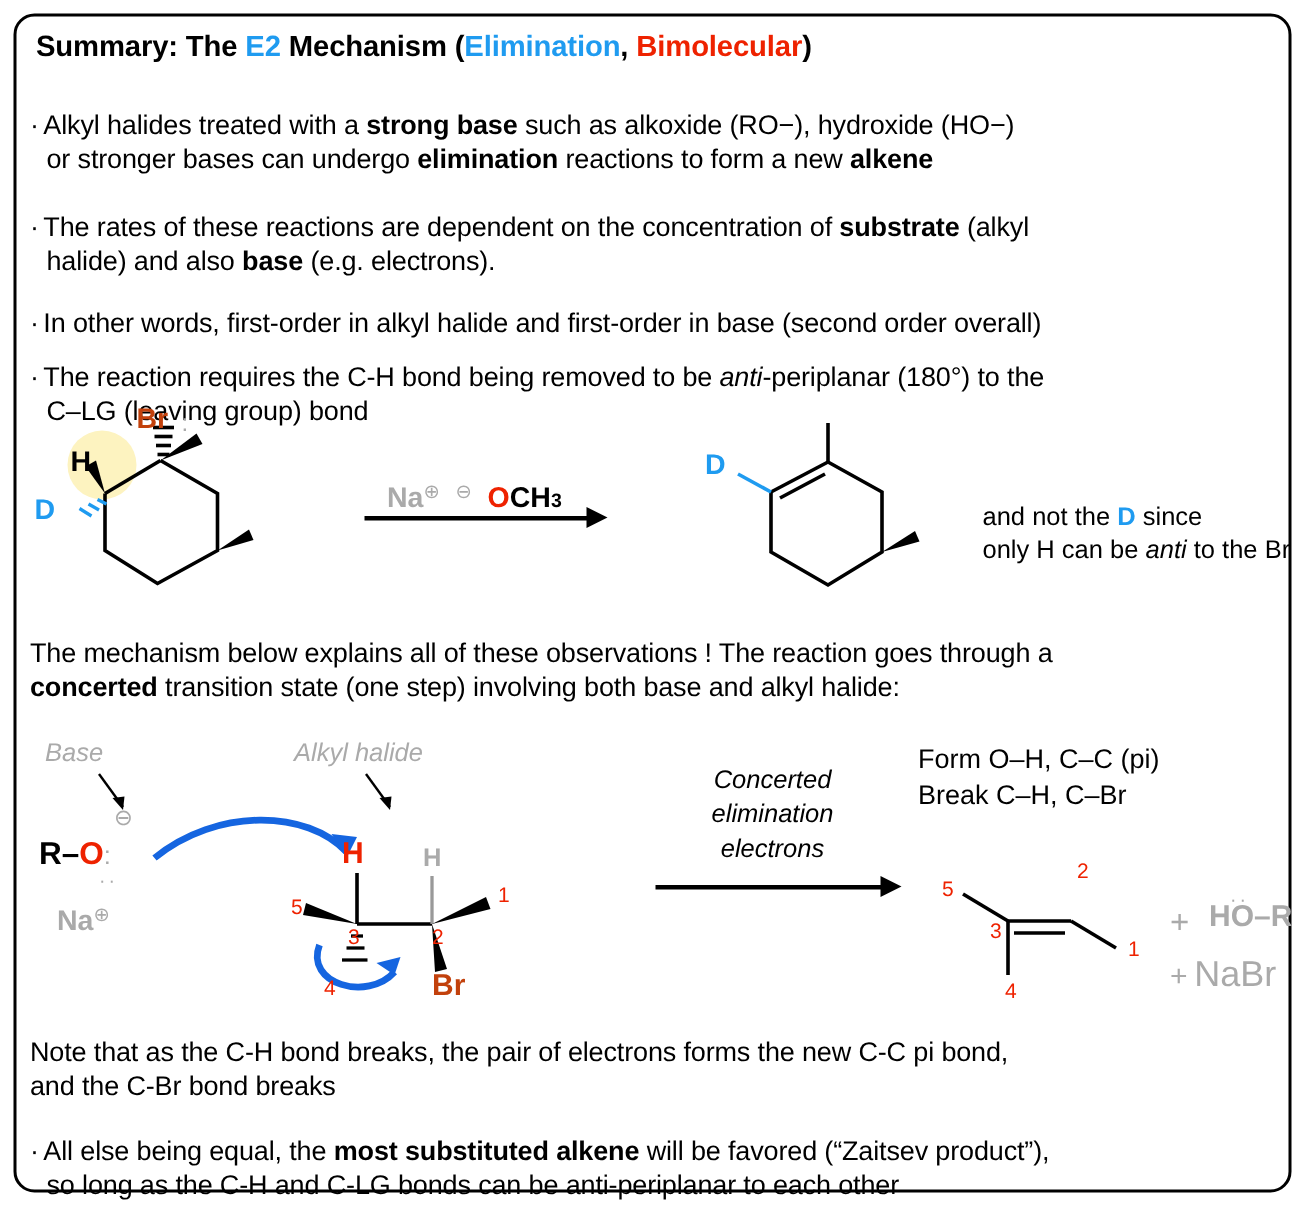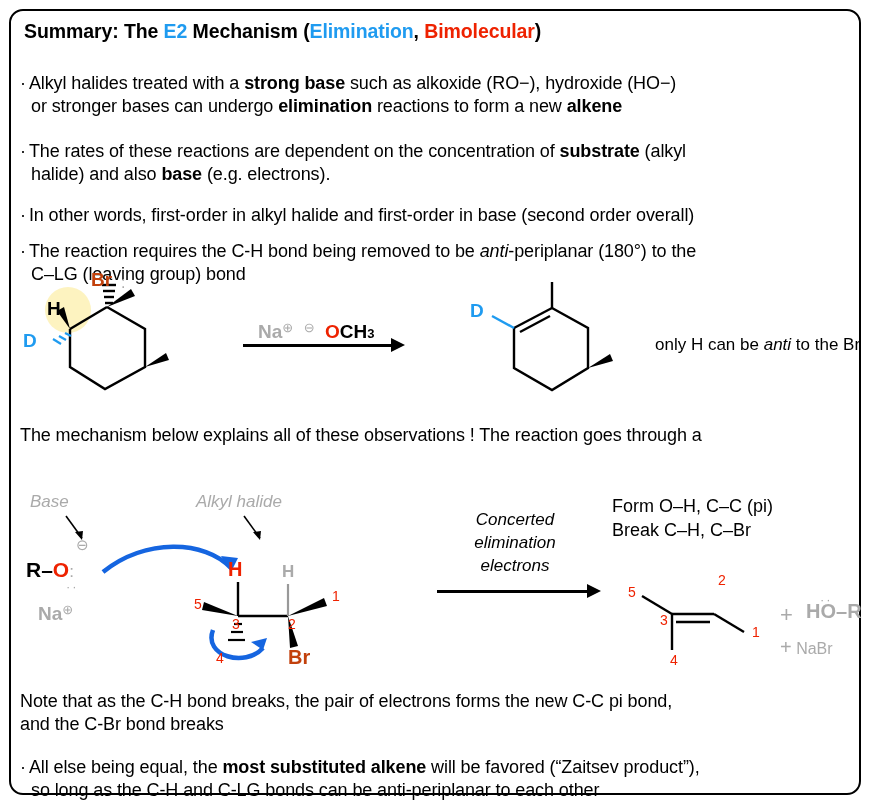--- a/index.html
+++ b/index.html
@@ -202,26 +202,28 @@
       <line x1="84" y1="32" x2="84" y2="6" stroke="#000" stroke-width="2.4"></line>
 
       <polygon points="120,92 142,78 145,85" fill="#000"></polygon>
 
       <line x1="46" y1="52" x2="24" y2="40" stroke="#1f9bf0" stroke-width="2.4"></line>
     </svg>
     <div class="lbl blue" style="left:470px; top:38px; font-size:19px;">D</div>
 
 
     <div class="sideNote" style="left:644px; top:72px; width:220px;">
+      <div style="padding-left:11px;"><span>and not the </span><span class="b blue">D</span><span> since</span></div>
       <div style="padding-left:11px;"><span>only H can be </span><span class="i">anti</span><span> to the Br</span></div>
     </div>
   </div>
 
   <div class="para" style="left:20px; top:424px; width:840px;">
     <div>The mechanism below explains all of these observations ! The reaction goes through a</div>
+    <div><span class="b">concerted</span><span> transition state (one step) involving both base and alkyl halide:</span></div>
   </div>
 
   <div class="struct" style="left:0; top:484px; width:872px; height:200px;">
 
     <div class="italic-lbl grey" style="left:30px; top:8px;">Base</div>
     <svg class="struct" style="left:60px; top:30px;" width="40" height="34">
       <line x1="6" y1="2" x2="22" y2="24" stroke="#000" stroke-width="1.6"></line>
       <polygon points="22,26 15,18 23,17" fill="#000"></polygon>
     </svg>
 
@@ -306,21 +308,21 @@
     <div class="num" style="left:670px; top:168px;">4</div>
     <div class="num" style="left:752px; top:140px;">1</div>
 
     <div class="grey" style="position:absolute; left:780px; top:118px; font-size:22px;">+</div>
     <div style="position:absolute; left:806px; top:116px;">
       <span class="grey b" style="font-size:20px;">HO</span><span class="grey b" style="font-size:20px;">–</span><span class="grey b" style="font-size:20px;">R</span>
     </div>
     <div class="grey" style="position:absolute; left:820px; top:108px; font-size:13px; letter-spacing:2px;">··</div>
     <div style="position:absolute; left:780px; top:152px;">
       <span class="grey" style="font-size:20px;">+</span>
-      <span class="grey" style="font-size:16px;">NaBr</span>
+      <span class="grey" style="font-size:24px;">NaBr</span>
     </div>
   </div>
 
   <div class="para" style="left:20px; top:690px; width:840px;">
     <div>Note that as the C-H bond breaks, the pair of electrons forms the new C-C pi bond,</div>
     <div>and the C-Br bond breaks</div>
   </div>
 
   <div class="bullet" style="left:20px; top:744px; width:840px;">
     <div>

